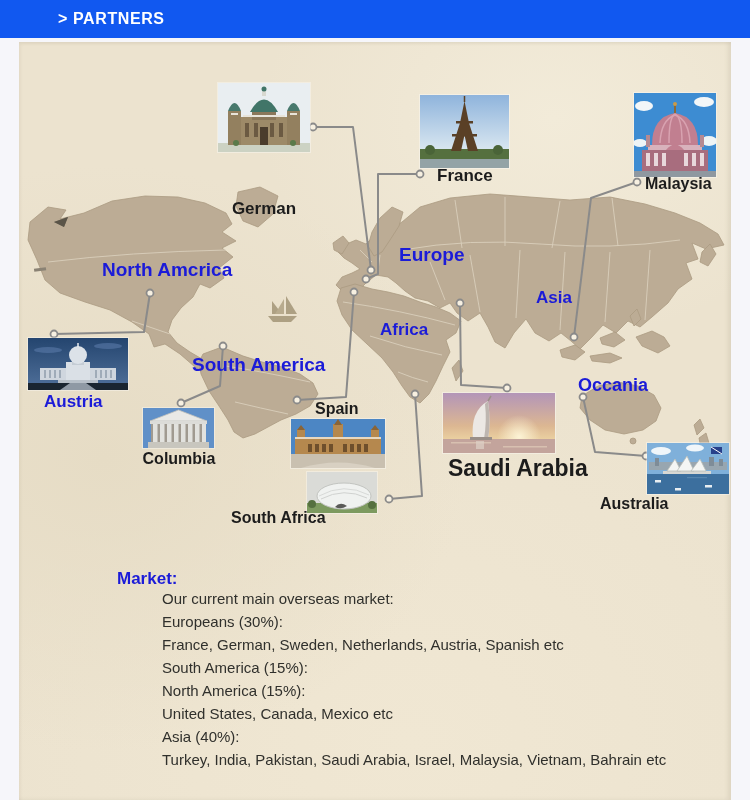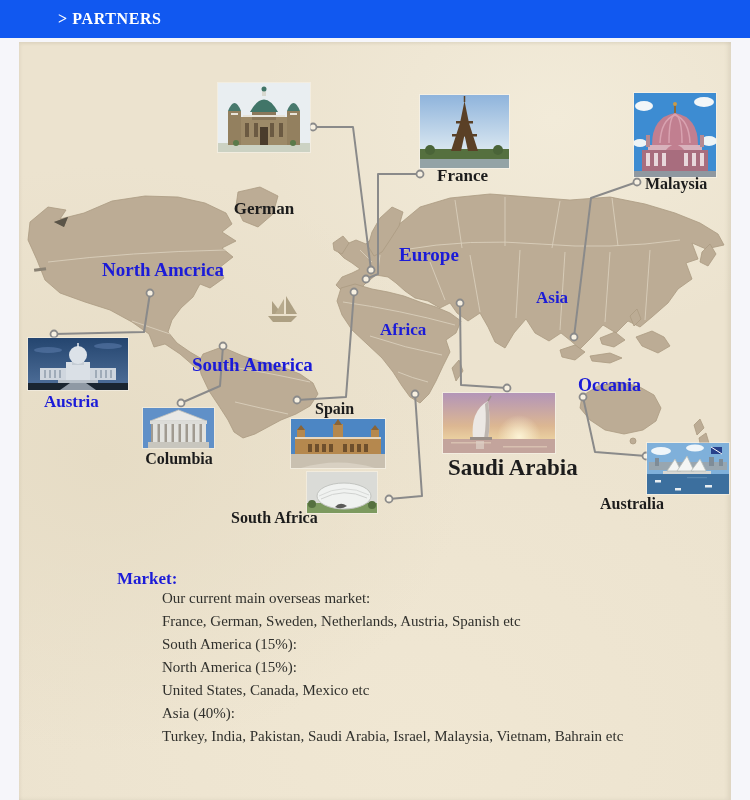--- a/index.html
+++ b/index.html
@@ -1,16 +1,16 @@
 <!DOCTYPE html>
 <html><head>
 <meta charset="utf-8">
 <style>
   html,body{margin:0;padding:0;background:#f6f6fa;}
-  #stage{position:relative;width:750px;height:800px;overflow:hidden;background:#f6f6fa;font-family:Liberation Serif, serif;}
+  #stage{position:relative;width:750px;height:800px;overflow:hidden;background:#f6f6fa;font-family:Liberation Sans, sans-serif;}
   
   .topbar{position:absolute;left:0;top:0;width:750px;height:38px;background:#1158f0;box-sizing:border-box;}
   .topbar span{display:block;padding-left:58px;line-height:38px;color:#ffffff;font-weight:bold;font-size:16px;letter-spacing:.6px;}
   
   .parchment{position:absolute;left:19px;top:42px;width:712px;height:758px;background-color:#ece3cf;
     background-image:
       radial-gradient(420px 320px at 75% 10%, #f2ebd9 0%, rgba(242,235,217,0) 70%),
       radial-gradient(520px 420px at 12% 55%, #e6dcc5 0%, rgba(230,220,197,0) 70%),
       radial-gradient(620px 520px at 55% 92%, #f0e7d3 0%, rgba(240,231,211,0) 70%);
     box-shadow: inset -3px 0 4px rgba(90,80,60,.10), inset 2px 2px 3px rgba(90,80,60,.05);}
@@ -351,20 +351,21 @@
       <rect x="58" y="42" width="7" height="2.5" fill="#e8eef2"></rect>
       <rect x="28" y="45" width="6" height="2.5" fill="#e8eef2"></rect>
       <rect x="40" y="34" width="20" height="1.2" fill="#5585ae"></rect>
     </svg>
   </div>
   <div class="plabel" style="left:600px;top:495px;">Australia</div>
 
   <div class="market-heading">Market:</div>
   <div class="market-lines">
     <div>Our current main overseas market:</div>
+    <div>Europeans (30%):</div>
     <div>France, German, Sweden, Netherlands, Austria, Spanish etc</div>
     <div>South America (15%):</div>
     <div>North America (15%):</div>
     <div>United States, Canada, Mexico etc</div>
     <div>Asia (40%):</div>
     <div>Turkey, India, Pakistan, Saudi Arabia, Israel, Malaysia, Vietnam, Bahrain etc</div>
   </div>
 
 </div>
 

